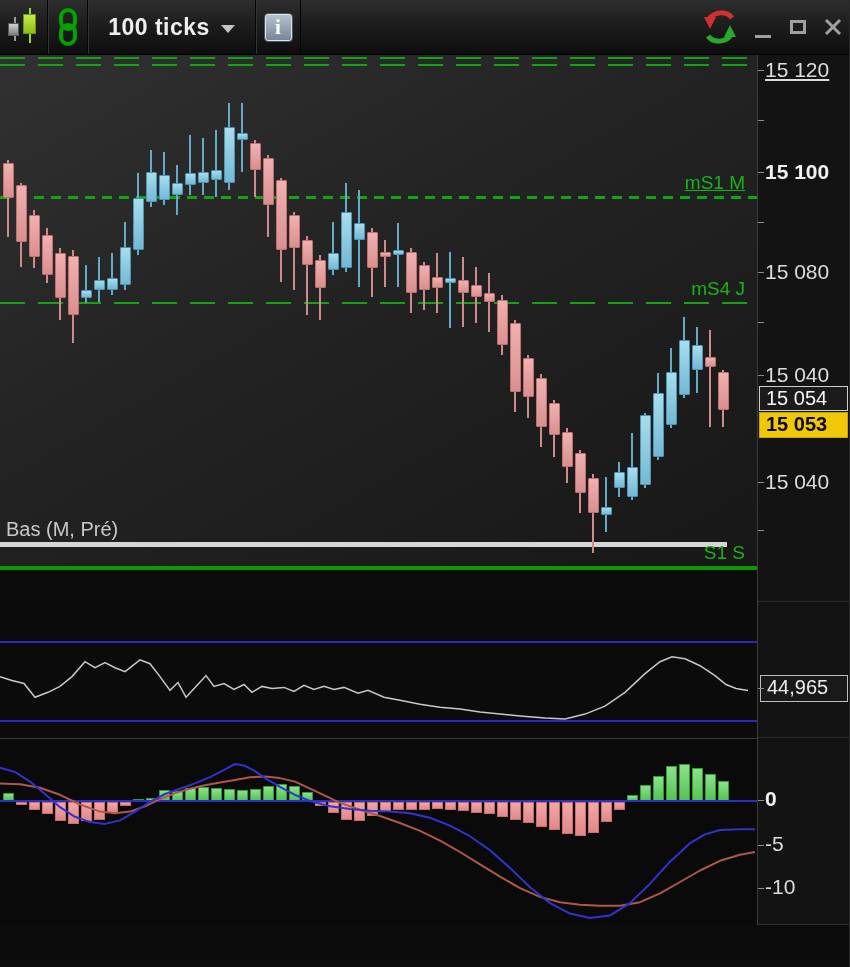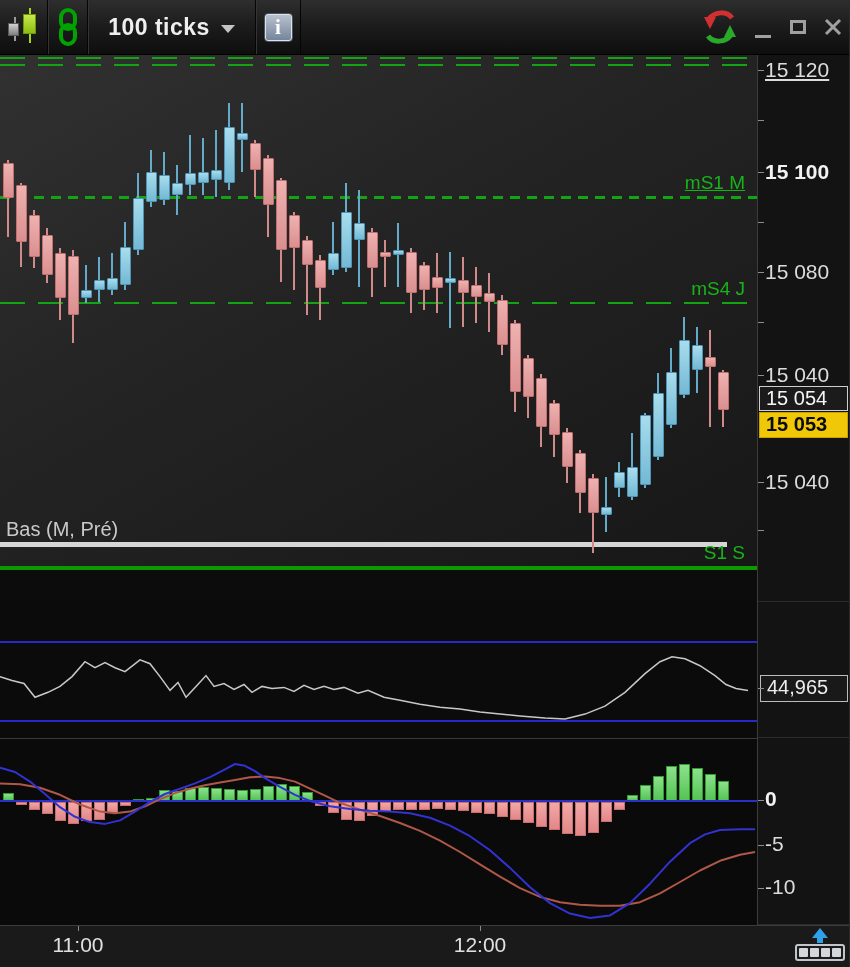--- a/index.html
+++ b/index.html
@@ -373,30 +373,14 @@
       <div class="hbar pos" style="left: 626.5px; top: 55.8px; height: 6.2px;"></div>
       <div class="hbar pos" style="left: 639.5px; top: 46.2px; height: 15.8px;"></div>
       <div class="hbar pos" style="left: 652.5px; top: 36.5px; height: 25.5px;"></div>
       <div class="hbar pos" style="left: 665.5px; top: 26.8px; height: 35.2px;"></div>
       <div class="hbar pos" style="left: 678.5px; top: 25px; height: 37px;"></div>
       <div class="hbar pos" style="left: 691.5px; top: 29.4px; height: 32.6px;"></div>
       <div class="hbar pos" style="left: 704.5px; top: 34.7px; height: 27.3px;"></div>
       <div class="hbar pos" style="left: 717.5px; top: 41.8px; height: 20.2px;"></div>
     </div>
 
-  <div class="taxis">
-    <div class="ttick" style="left:78px;"></div>
-    <div class="ttick" style="left:480px;"></div>
-    <div class="tlab" style="left:38px;">11:00</div>
-    <div class="tlab" style="left:440px;">12:00</div>
-    <div class="expand">
-      <div class="arrowup"></div>
-      <div class="arrowstem"></div>
-      <div class="sqbox">
-        <span></span>
-          <span></span>
-          <span></span>
-          <span></span>
-      </div>
-    </div>
-  </div>
 
 </div>
 
 </body></html>

